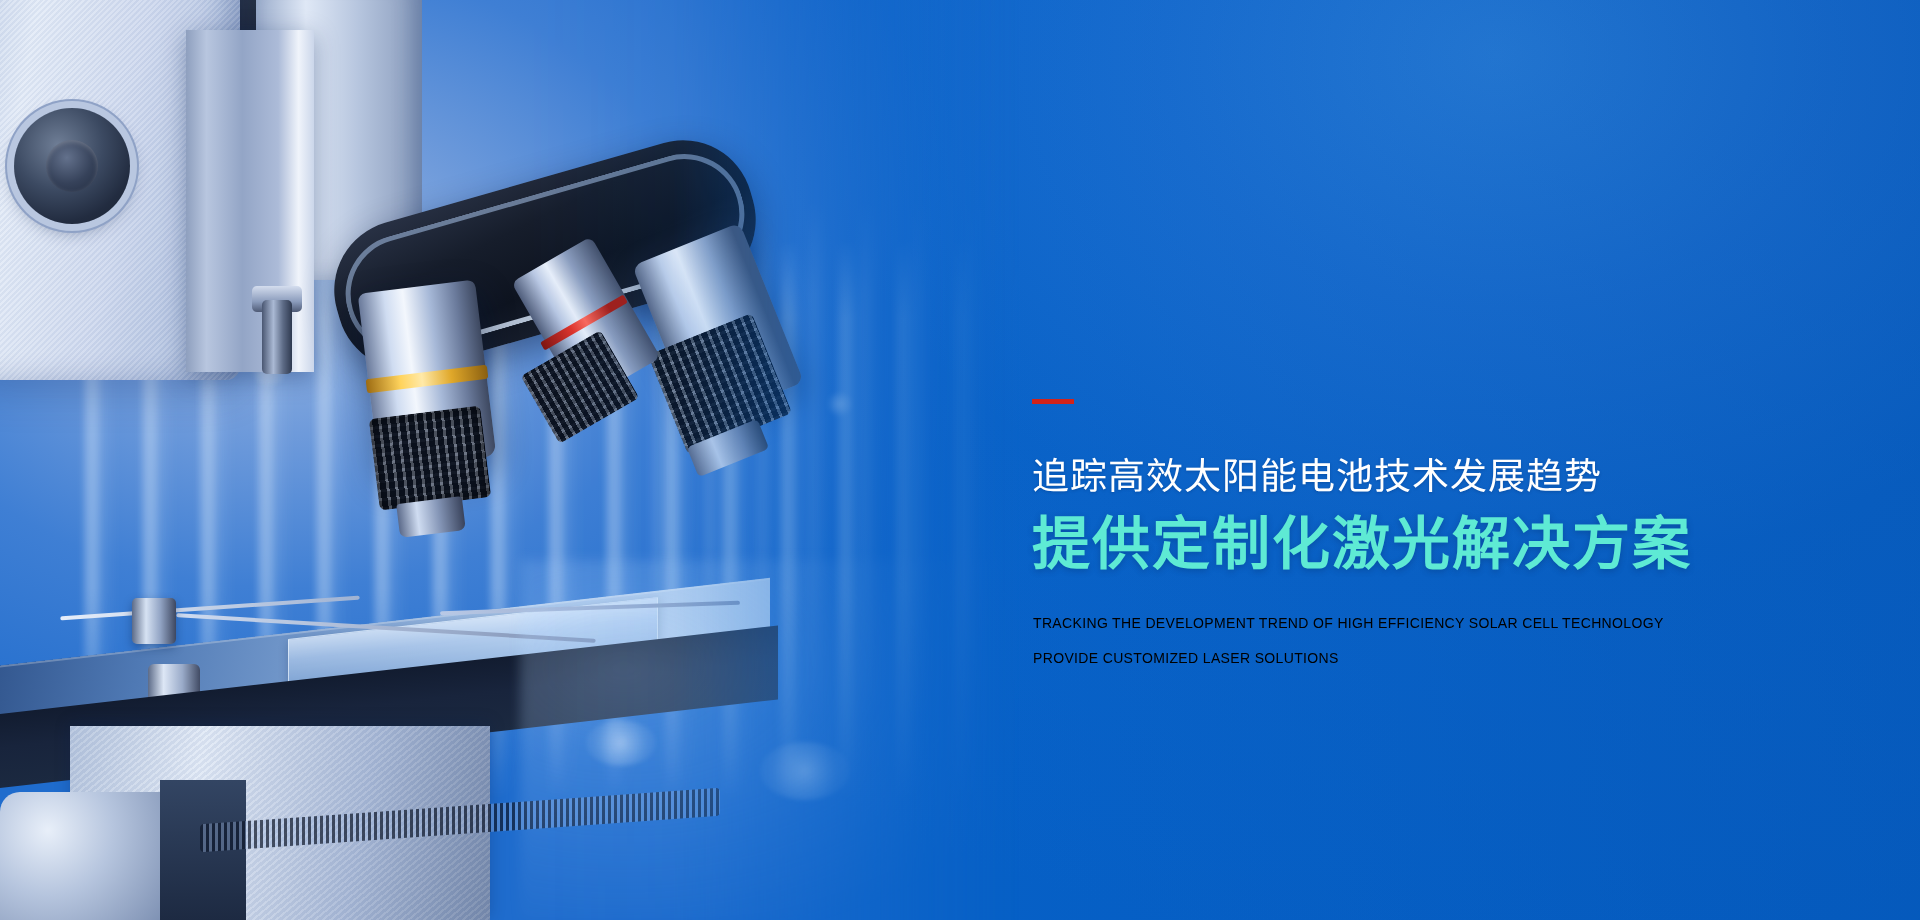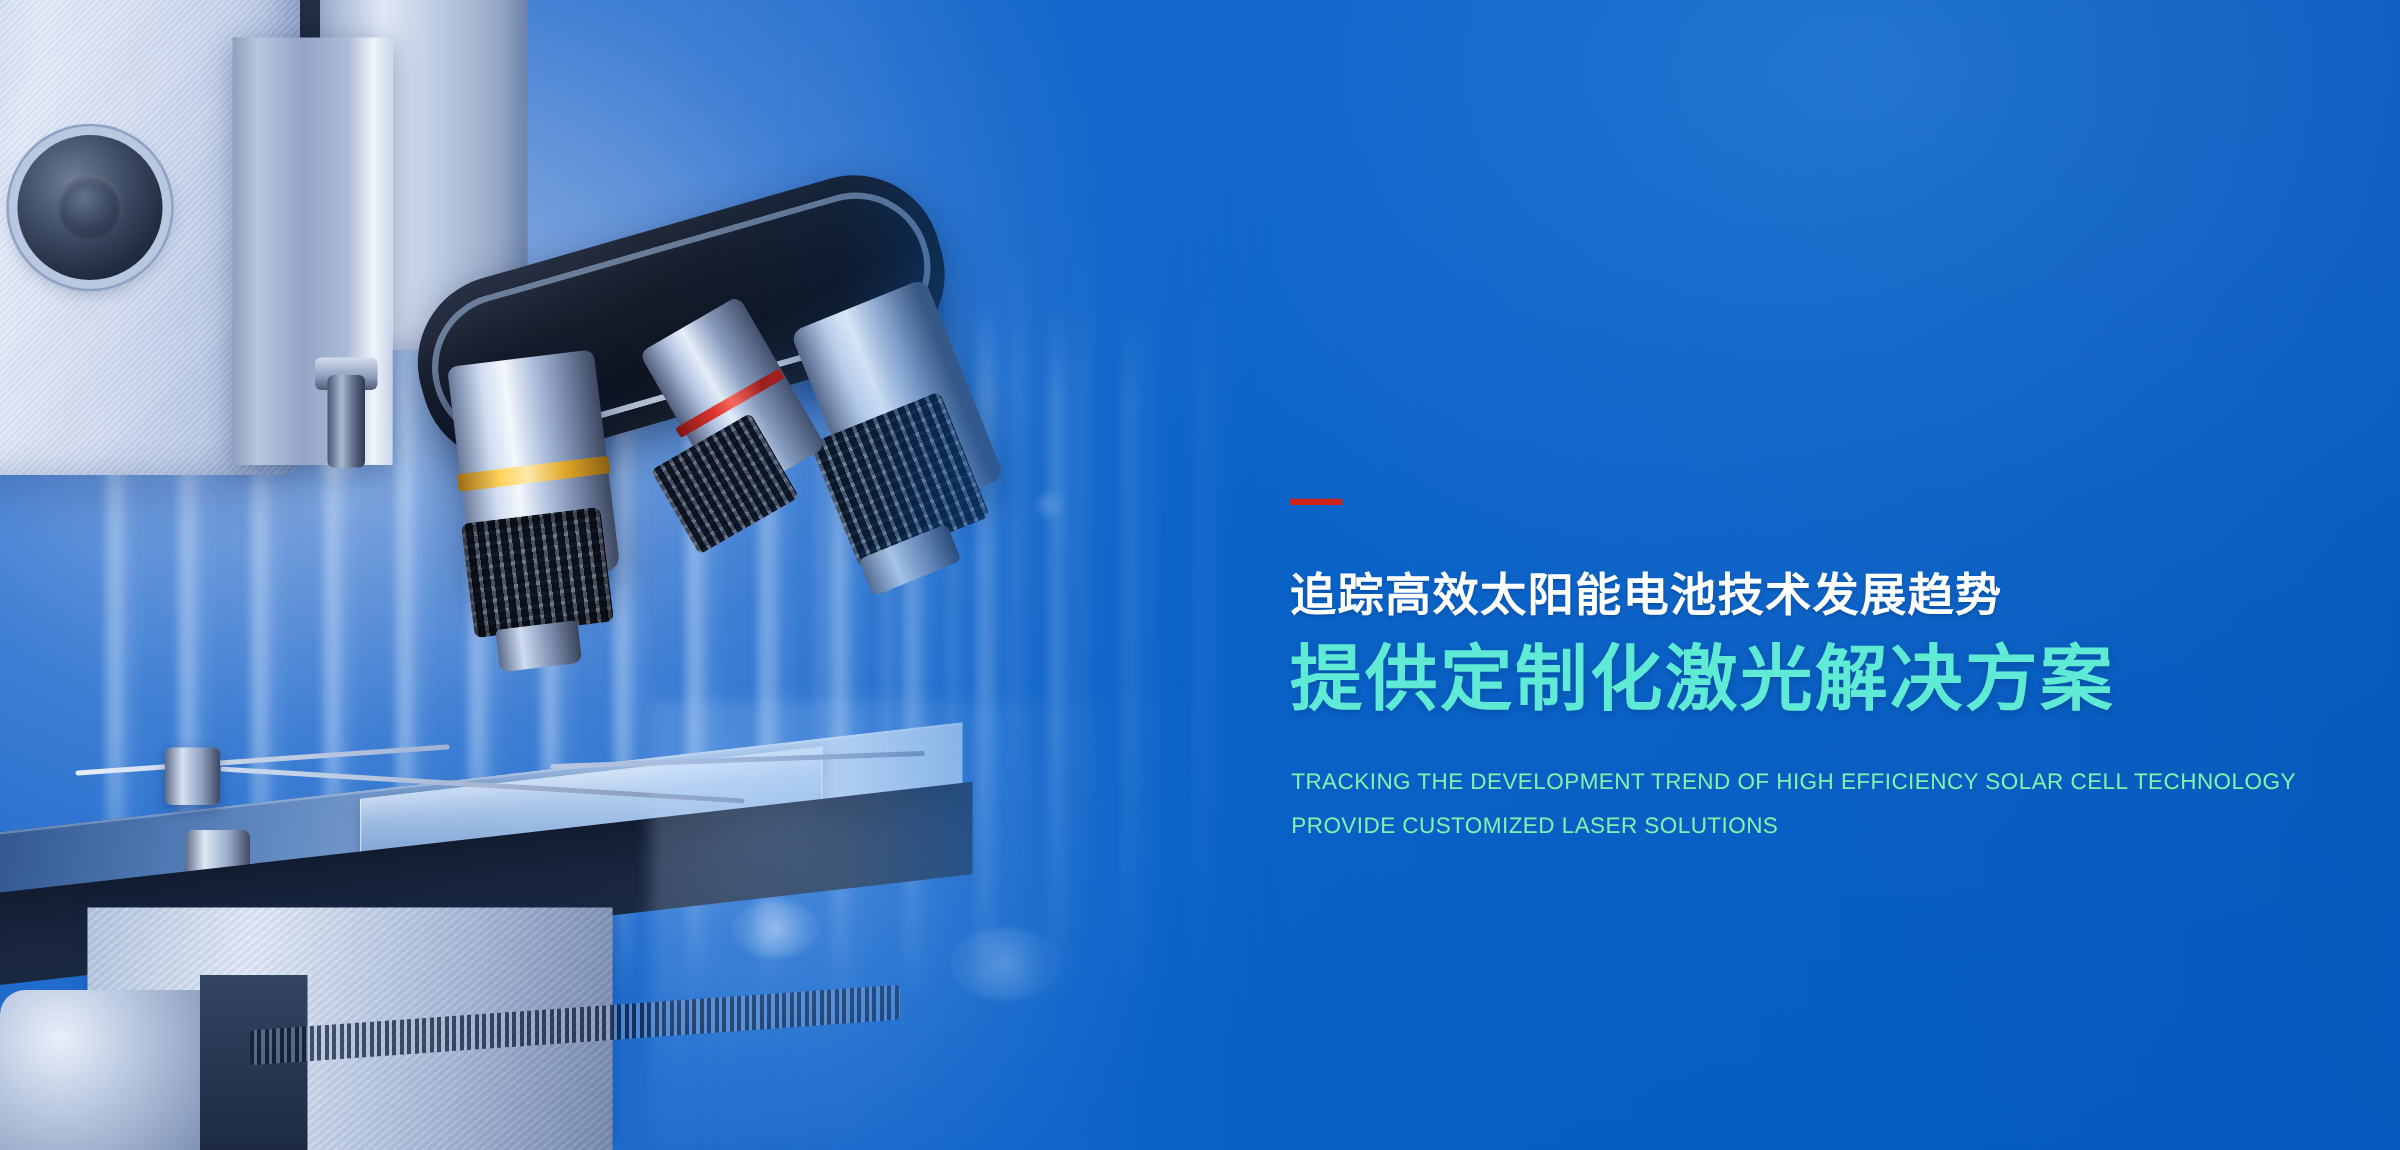--- a/index.html
+++ b/index.html
@@ -291,43 +291,43 @@
     width:860px; height:920px;
   }
   .accent-bar{
     position:absolute; left:0; top:399px;
     width:42px; height:5px;
     background:#d2231a;
   }
   .subtitle-cn{
     position:absolute; left:0; top:456px;
     font-size:37px;
-    font-weight:700;
+    font-weight:400;
     letter-spacing:1px;
     color:#ffffff;
     white-space:nowrap;
     line-height:1.15;
     text-shadow:0 1px 3px rgba(3,40,95,.30);
   }
   .headline-cn{
     position:absolute; left:0; top:509px;
     font-size:58px;
     font-weight:700;
     letter-spacing:2px;
     color:#5eead4;
     white-space:nowrap;
     line-height:1.2;
     text-shadow:0 2px 6px rgba(3,40,95,.32);
   }
   .sub-en{
     position:absolute; left:1px;
-    font-size:18px;
+    font-size:14px;
     font-weight:400;
     letter-spacing:.35px;
-    color:#86efac;
+    color:#000000;
     white-space:nowrap;
   }
   .sub-en.line1{ top:615px; }
   .sub-en.line2{ top:650px; }
 </style>
 </head>
 <body>
 
 <div class="stage">
 

